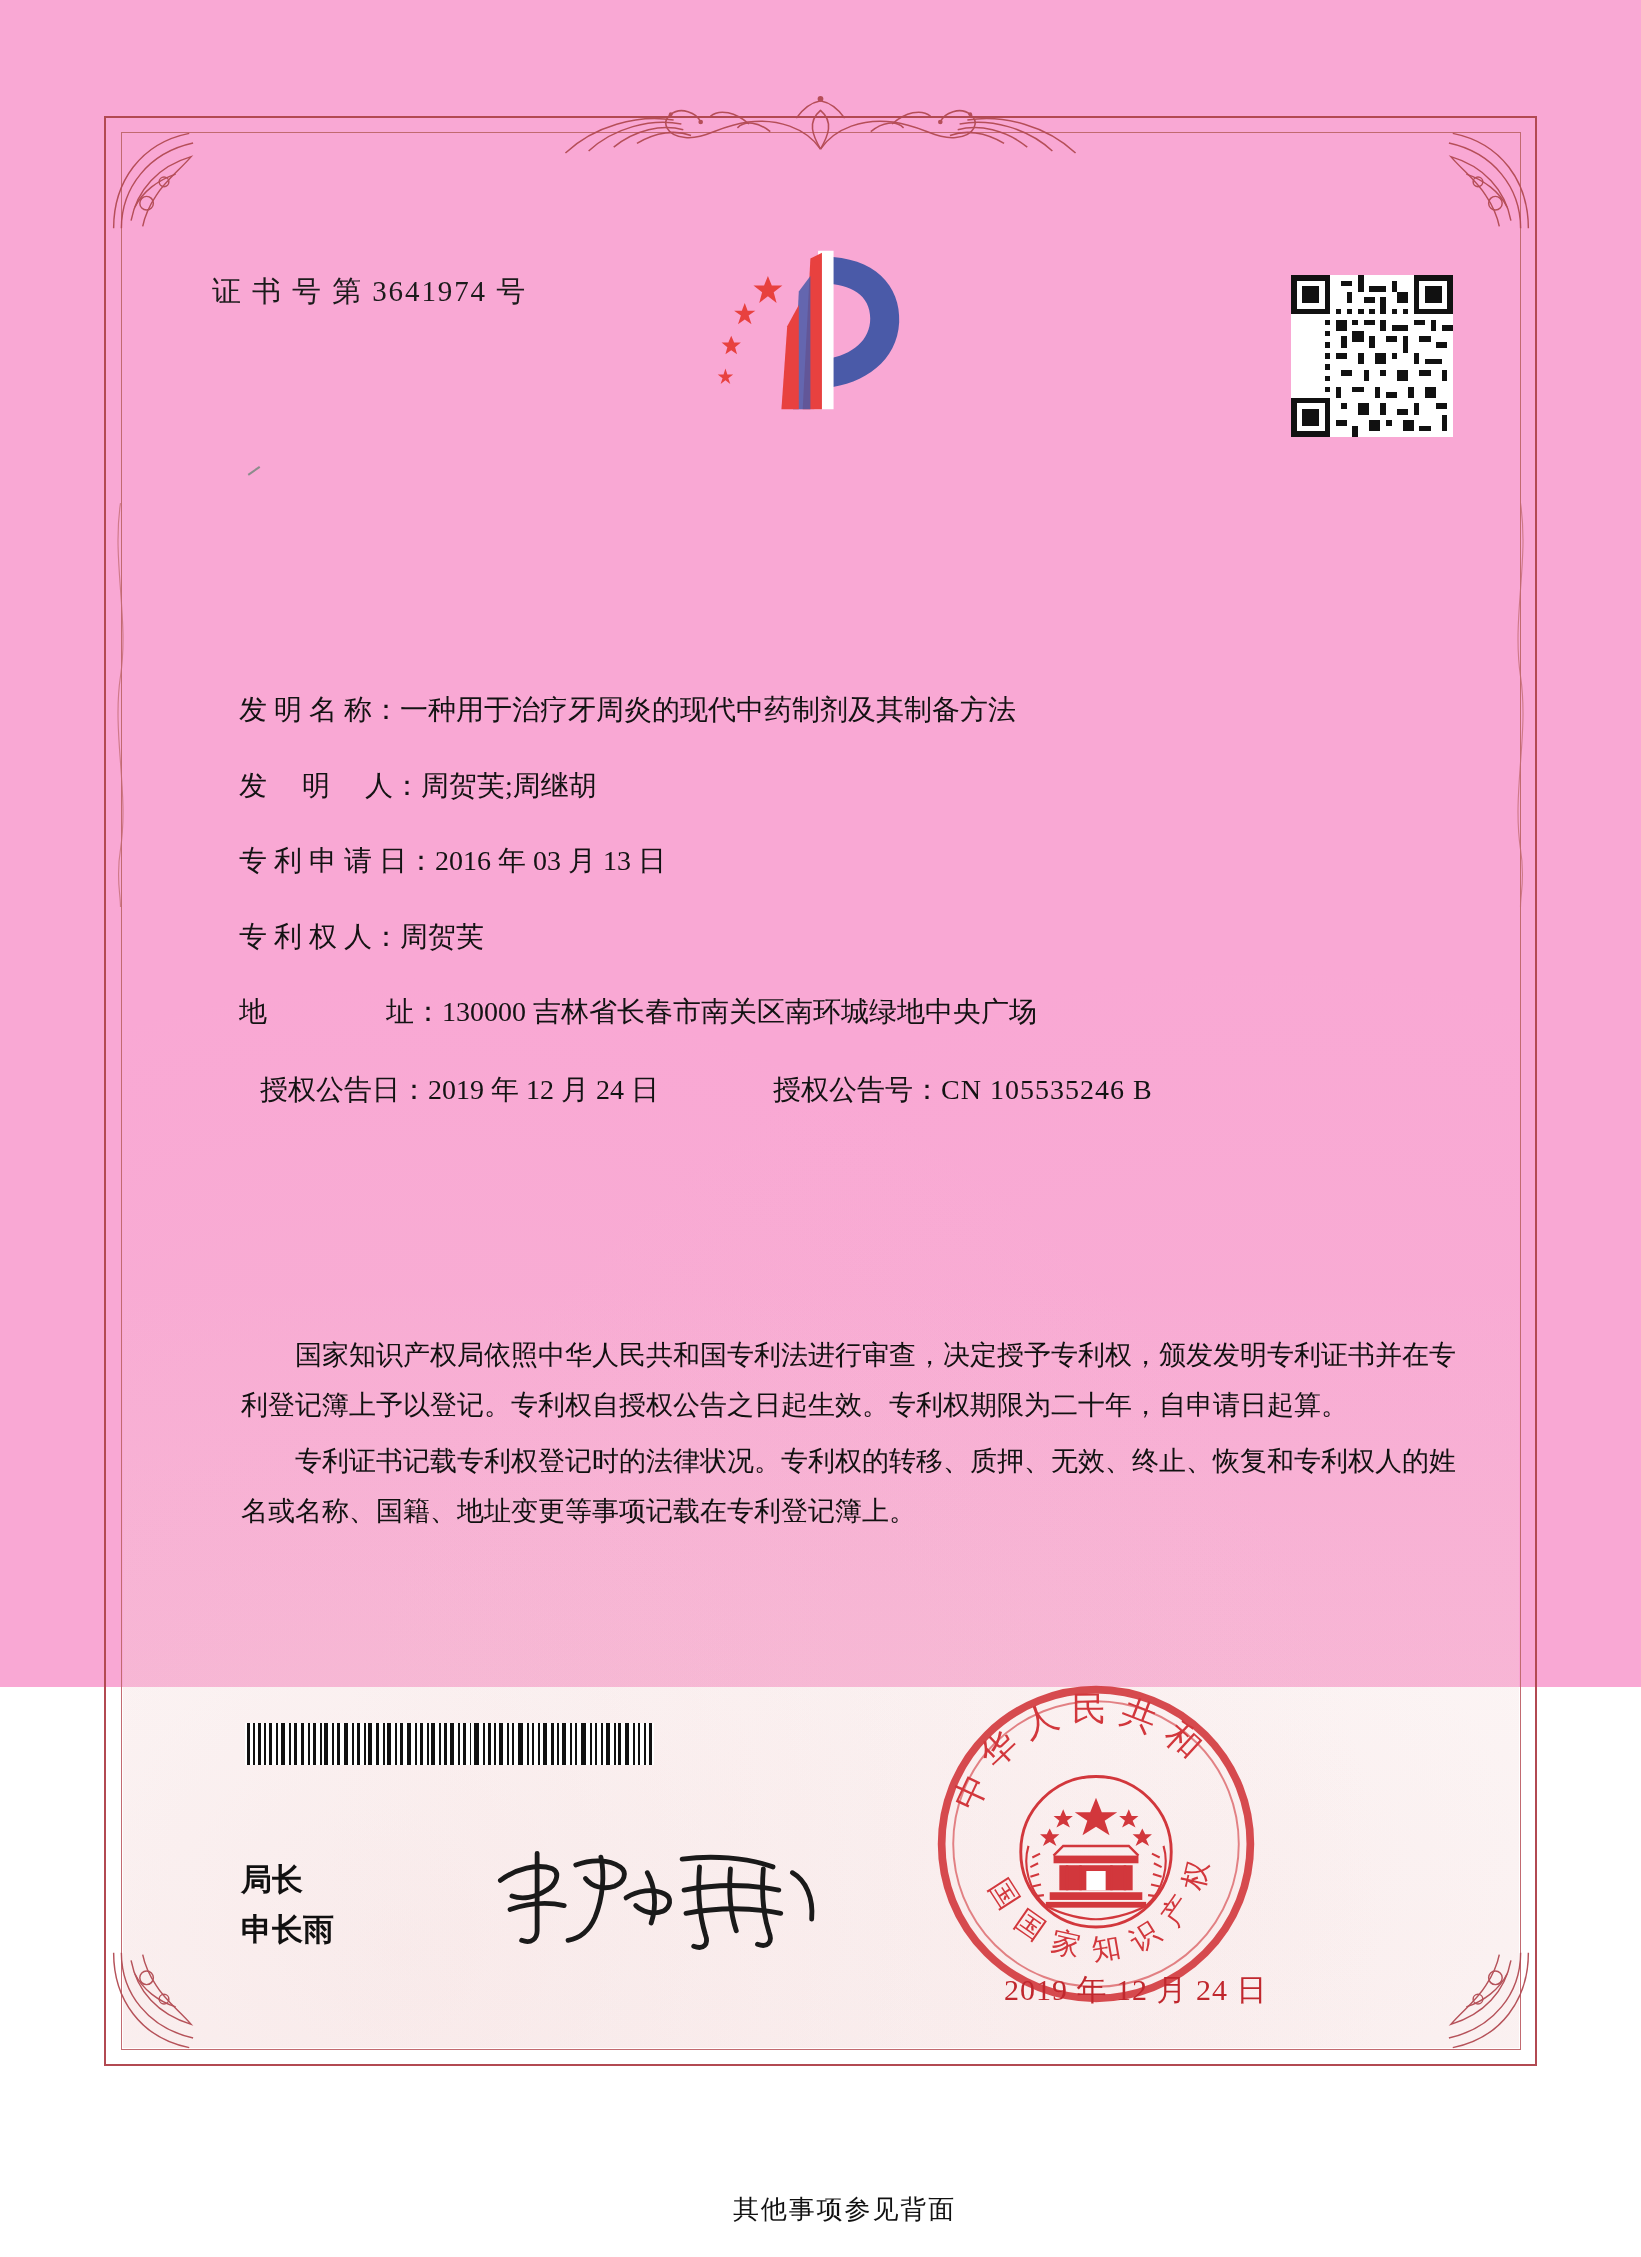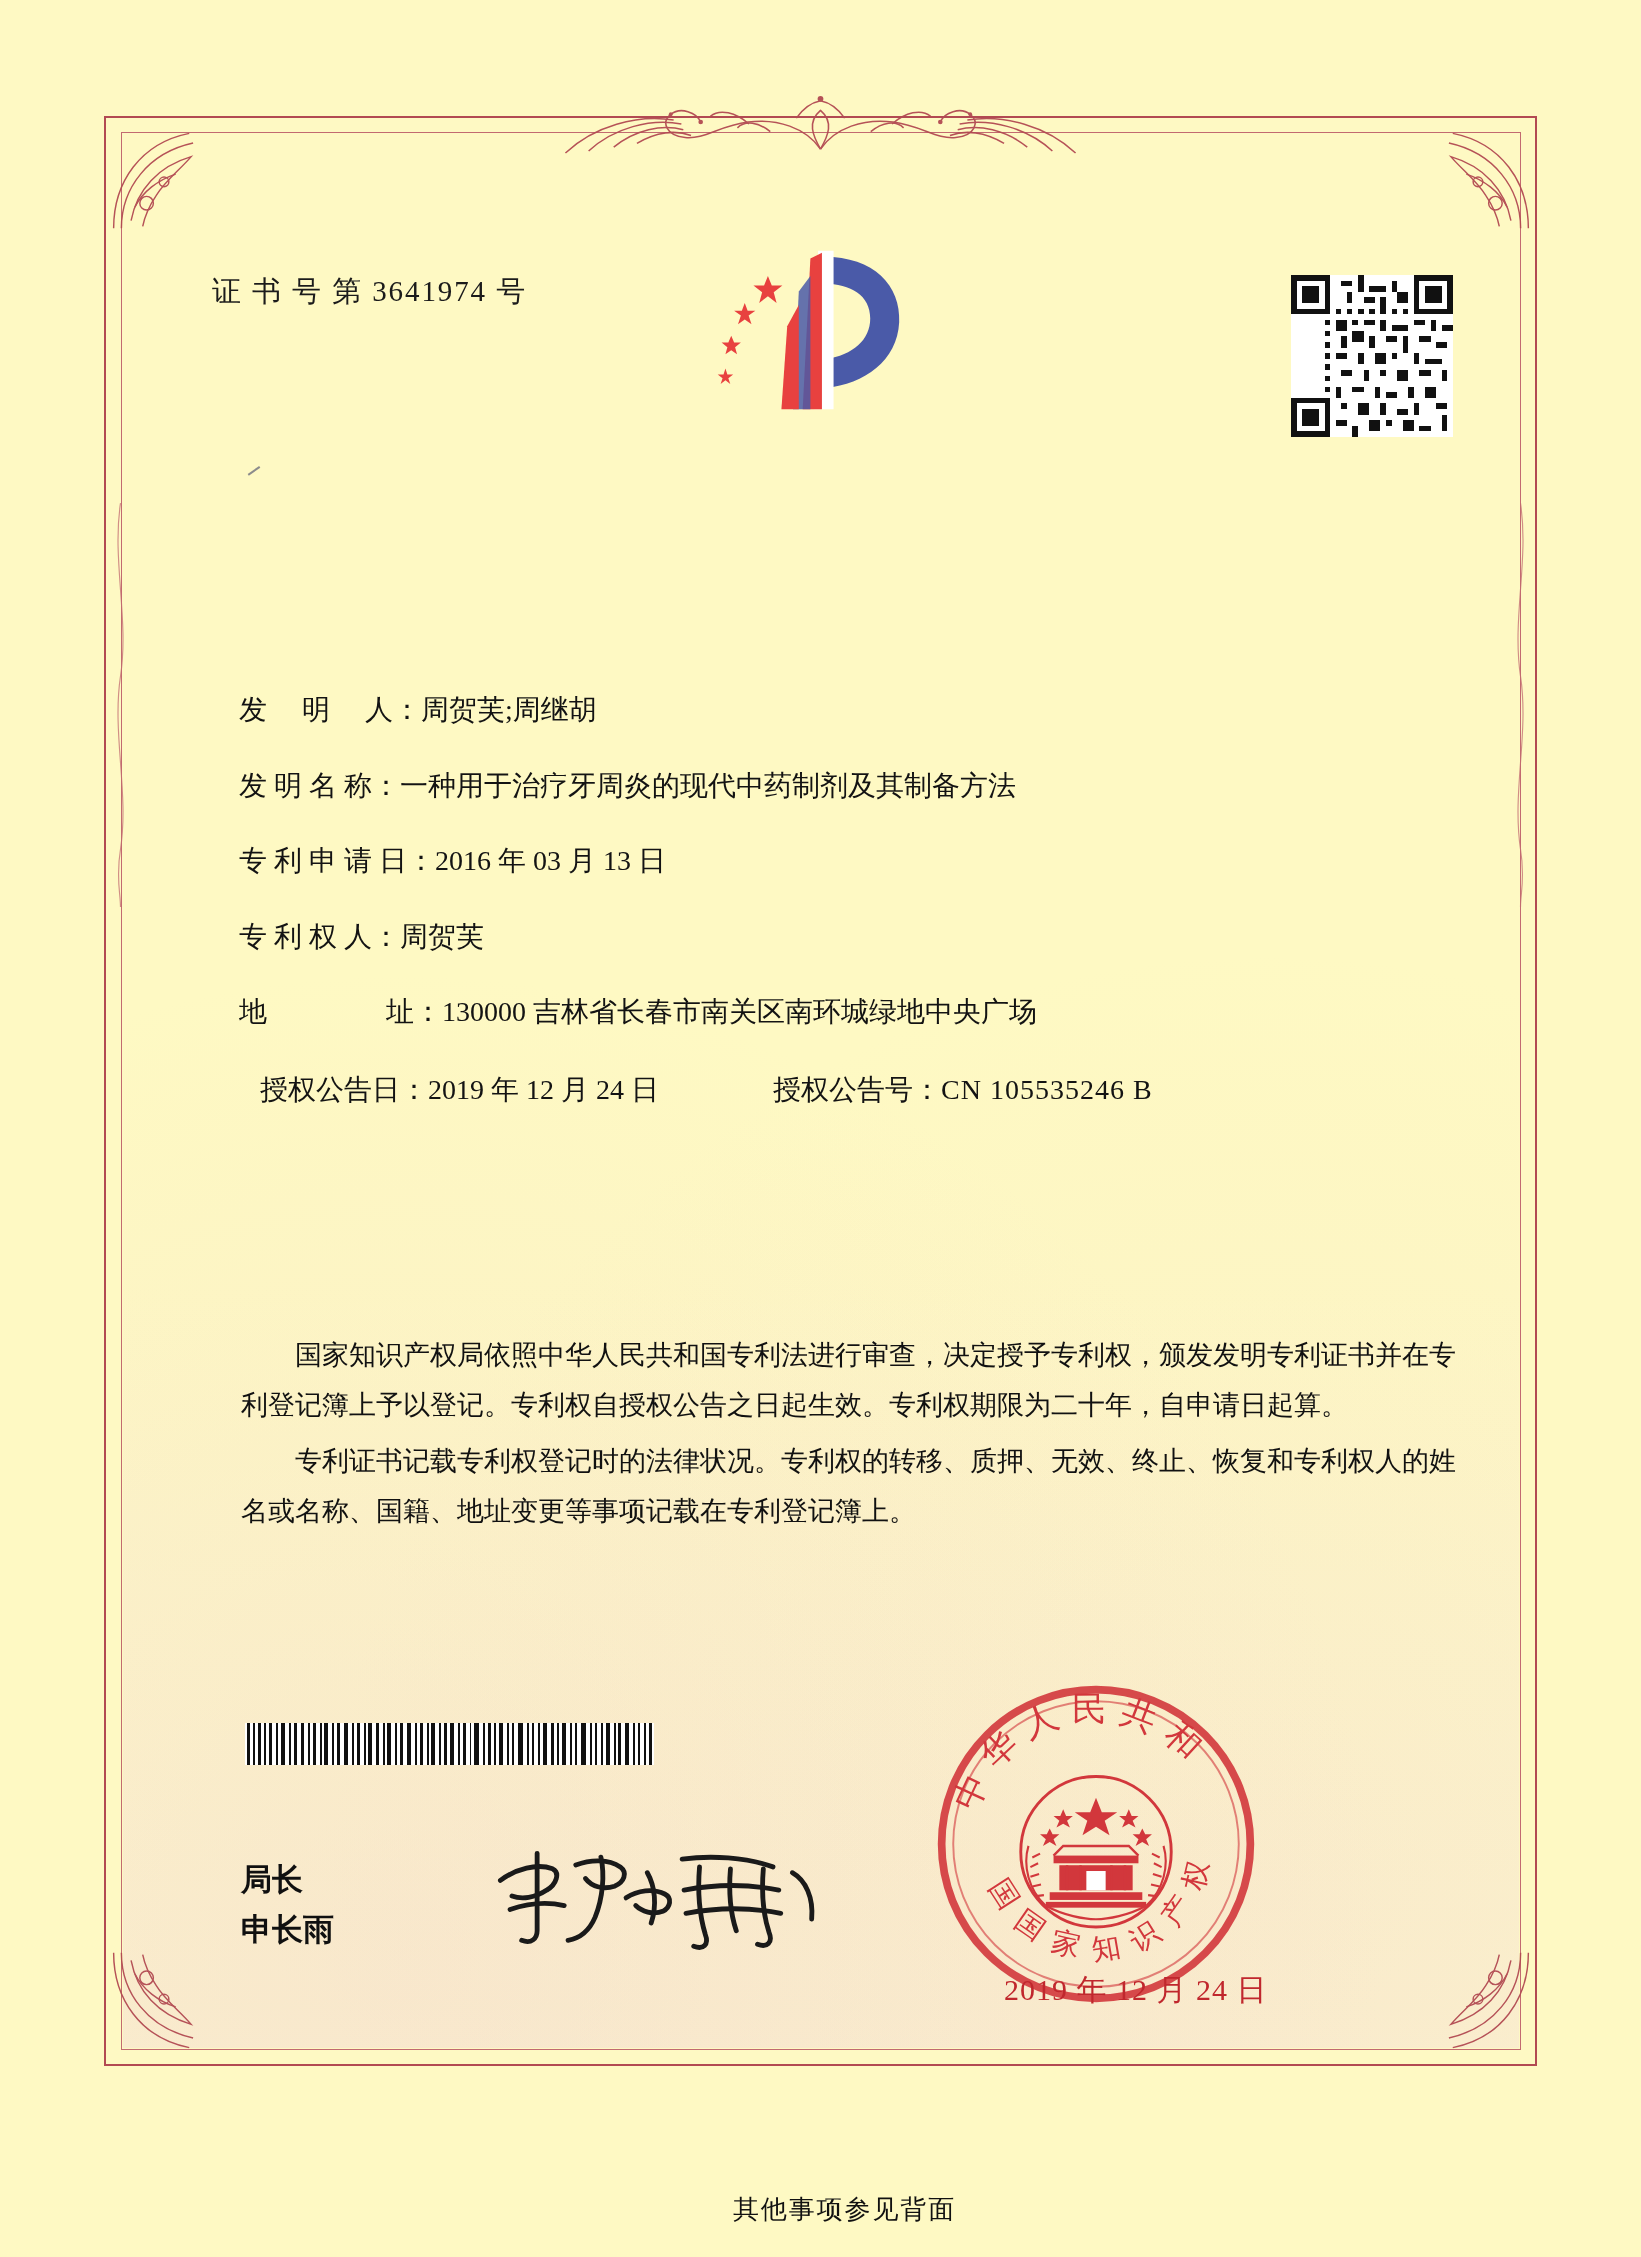--- a/index.html
+++ b/index.html
@@ -12,22 +12,22 @@
     height: 2257px;
     font-family: "Liberation Serif", serif;
     position: relative;
     overflow: hidden;
   }
 
   .page {
     position: absolute;
     left: 0; top: 0;
     width: 1641px;
-    height: 2257px;
-    background: #fef9c3;
+    height: 1687px;
+    background: #f9a8d4;
   }
 
   
   .frame-outer {
     position: absolute;
     left: 104px;
     top: 116px;
     width: 1433px;
     height: 1950px;
     border: 2.9px solid #b24a52;
@@ -466,27 +466,27 @@
       <rect x="20" y="26" width="2" height="2"></rect>
         <rect x="23" y="27" width="2" height="1"></rect>
       <rect x="27" y="25" width="1" height="3"></rect>
     </g>
   </svg>
 
 
   <div class="fields">
 
     <div class="field-row">
+      <span class="field-label">发 明 名 称：</span>
+      <span class="field-value">一种用于治疗牙周炎的现代中药制剂及其制备方法</span>
+    </div>
+
+    <div class="field-row">
       <span class="field-label">发　 明　 人：</span>
       <span class="field-value">周贺芙;周继胡</span>
-    </div>
-
-    <div class="field-row">
-      <span class="field-label">发 明 名 称：</span>
-      <span class="field-value">一种用于治疗牙周炎的现代中药制剂及其制备方法</span>
     </div>
 
 
     <div class="field-row">
       <span class="field-label">专 利 申 请 日：</span>
       <span class="field-value">2016 年 03 月 13 日</span>
     </div>
 
     <div class="field-row">
       <span class="field-label">专 利 权 人：</span>

